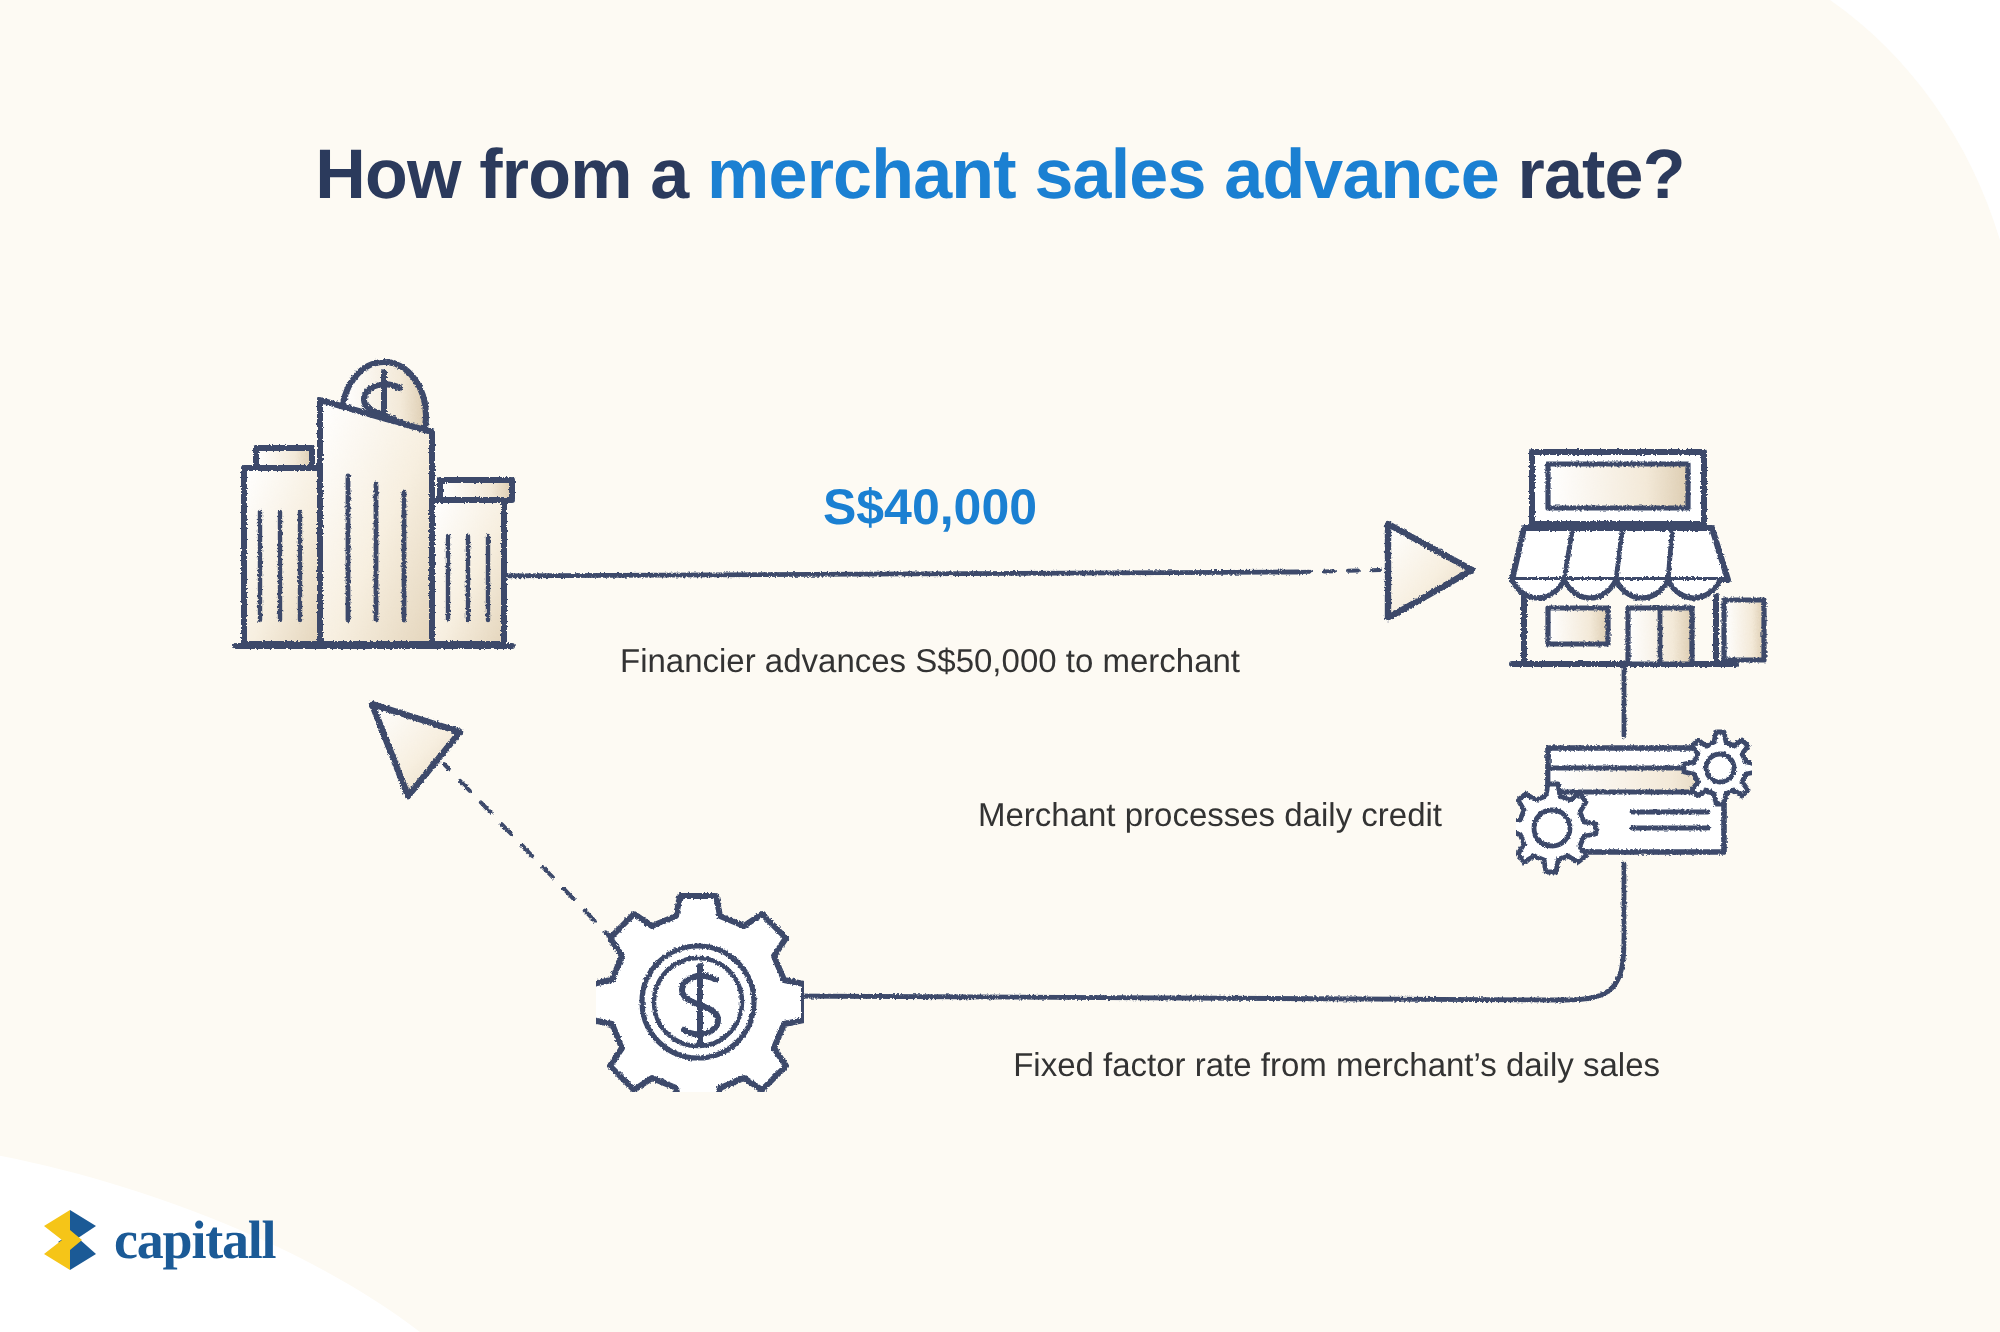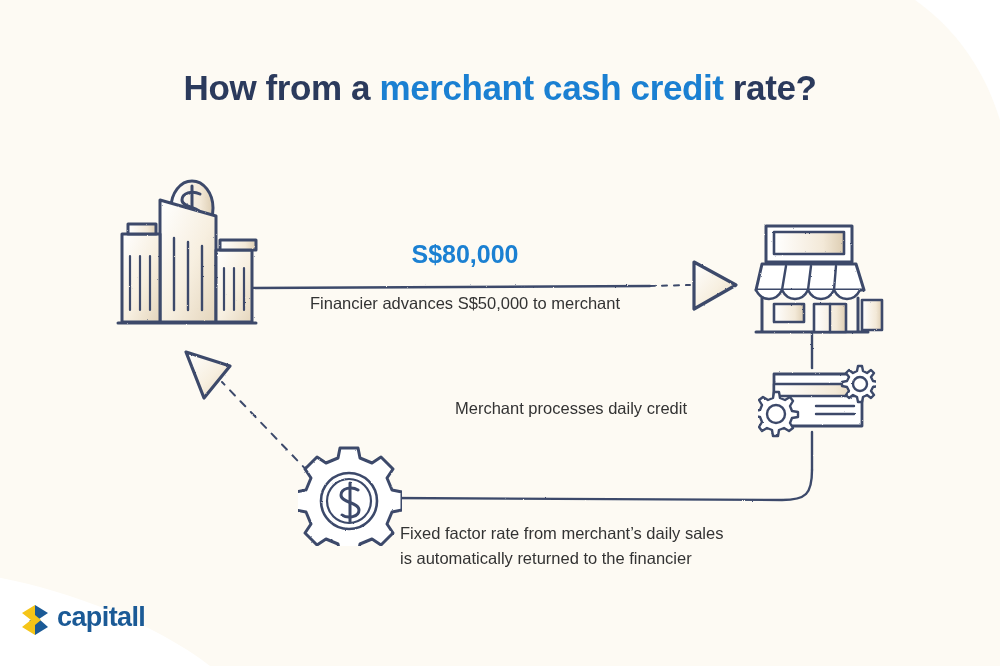--- a/index.html
+++ b/index.html
@@ -48,54 +48,56 @@
     width: 250px;
     text-align: center;
     font-size: 25px;
     font-weight: bold;
     color: #1b80d2;
     letter-spacing: 0px;
   }
   .cap1 {
     position: absolute;
     left: 240px;
-    top: 292px;
+    top: 320px;
     width: 450px;
     text-align: center;
     font-size: 16.5px;
     color: #333333;
     line-height: 1.45;
   }
   .cap2 {
     position: absolute;
     left: 455px;
     top: 396px;
     width: 300px;
-    text-align: left;
+    text-align: center;
     font-size: 16.5px;
     color: #333333;
     line-height: 1.5;
   }
   .cap3 {
     position: absolute;
     left: 400px;
     top: 521px;
     width: 430px;
-    text-align: left;
+    text-align: right;
     font-size: 16.5px;
     color: #333333;
     line-height: 1.52;
   }
   .icon-abs { position: absolute; }
   .logo-wrap {
     position: absolute;
     left: 20px;
     top: 604px;
     display: flex;
+    align-items: center;
     gap: 7px;
+    font-family: Liberation Serif, serif;
   }
   .logo-text {
     font-size: 27px;
     font-weight: bold;
     color: #1b5a96;
     letter-spacing: -0.6px;
     line-height: 1;
   }
   .sketch { filter: url(#roughen); }
 </style>
@@ -247,34 +249,33 @@
                L -2,46 L 8,44 L 13,32 L 7,23 L 19,11 L 28,17 L 40,12 Z" fill="#ffffff" stroke-width="3"></path>
       <circle cx="51" cy="55" r="28" fill="#ffffff" stroke-width="2.6"></circle>
       <circle cx="51" cy="55" r="22" fill="#ffffff" stroke-width="2.2"></circle>
 
       <path d="M 60,44 C 54,40 43,42 43,49 C 43,57 61,56 61,64 C 61,71 50,73 44,69" fill="none" stroke="#3c4a6b" stroke-width="3"></path>
       <path d="M 52,37 L 52,76" fill="none" stroke="#3c4a6b" stroke-width="3"></path>
     </g>
   </svg>
 
   <div class="title">
-    <span>How from a </span><span class="accent">merchant cash credit</span><span> rate?</span>
-  </div>
-
-  <div class="amount">S$80,000</div>
+    <span>How from a </span><span class="accent">merchant sales advance</span><span> rate?</span>
+  </div>
+
+  <div class="amount">S$40,000</div>
 
   <div class="cap1">Financier advances S$50,000 to merchant</div>
 
   <div class="cap2">
     <div>Merchant processes daily credit</div>
   </div>
 
   <div class="cap3">
     <div>Fixed factor rate from merchant’s daily sales</div>
-    <div>is automatically returned to the financier</div>
   </div>
 
   <div class="logo-wrap">
     <svg width="30" height="32" viewBox="0 0 30 32" aria-hidden="true">
       <path d="M 15,1 L 28,9 L 19,15 L 28,23 L 15,31 L 15,21 L 9,17 L 15,13 Z" fill="#1b5a96"></path>
       <path d="M 15,1 L 2,9 L 11,16 L 2,23 L 15,31 L 15,21 L 21,16 L 15,11 Z" fill="#f5c518"></path>
     </svg>
     <span class="logo-text">capitall</span>
   </div>
 

